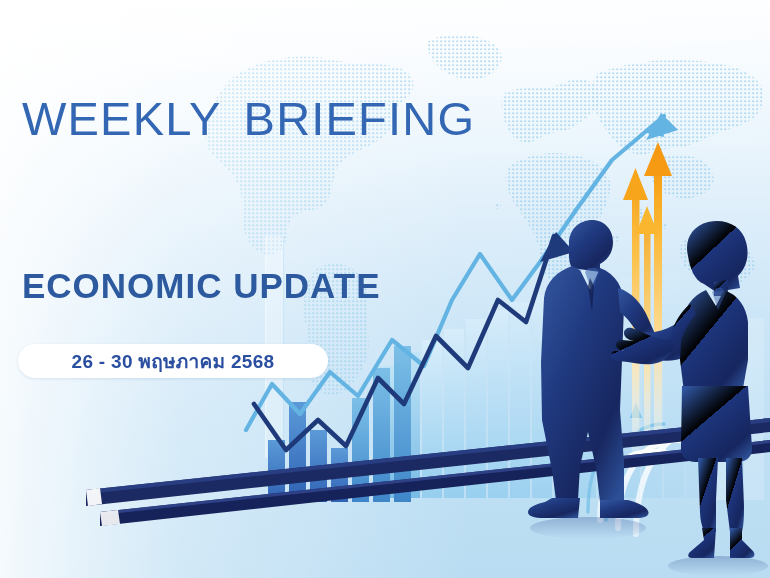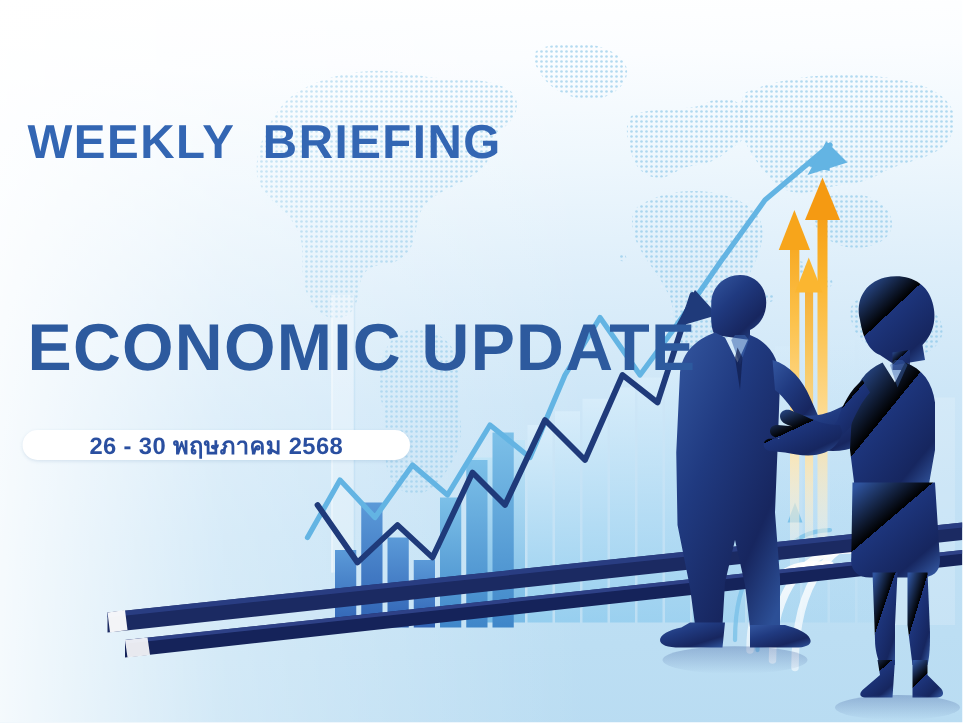--- a/index.html
+++ b/index.html
@@ -6,28 +6,28 @@
   #banner{
     position:relative;
     width:770px;height:578px;
     overflow:hidden;
     font-family:"Liberation Sans","DejaVu Sans",sans-serif;
     background:linear-gradient(178deg,#ffffff 0%,#fbfdff 10%,#eef7fd 24%,#ddeefa 40%,#cde6f7 56%,#c2e1f5 72%,#bcdef3 88%,#b9dcf2 100%);
   }
   .worldmap{opacity:.55;}
   
   .headline{position:absolute;left:22px;z-index:40;}
-  #l1{top:95px;font-size:38px;letter-spacing:1.2px;font-weight:700;color:#3366b3;white-space:nowrap;line-height:1;}
+  #l1{top:95px;font-size:47px;letter-spacing:1.2px;font-weight:400;color:#3366b3;white-space:nowrap;line-height:1;}
   #l1 .gap{display:inline-block;width:22px;}
   #l2{top:180px;font-size:50px;letter-spacing:.5px;font-weight:800;color:#2f5fb0;white-space:nowrap;line-height:1;}
-  #l3{top:252px;font-size:53px;letter-spacing:1px;font-weight:600;color:#2d5a9e;white-space:nowrap;line-height:1;}
+  #l3{top:268px;font-size:35px;letter-spacing:1px;font-weight:600;color:#2d5a9e;white-space:nowrap;line-height:1;}
   
   #datepill{
     position:absolute;left:18px;top:344px;z-index:45;
-    height:24px;min-width:258px;
+    height:34px;min-width:258px;
     display:flex;align-items:center;justify-content:center;
     padding:0 26px;
     background:#ffffff;border-radius:19px;
     box-shadow:0 1px 3px rgba(70,120,170,.16);
   }
   #datepill span{
     font-size:19px;font-weight:700;color:#2a4fa0;letter-spacing:.3px;
     white-space:nowrap;
   }
   

